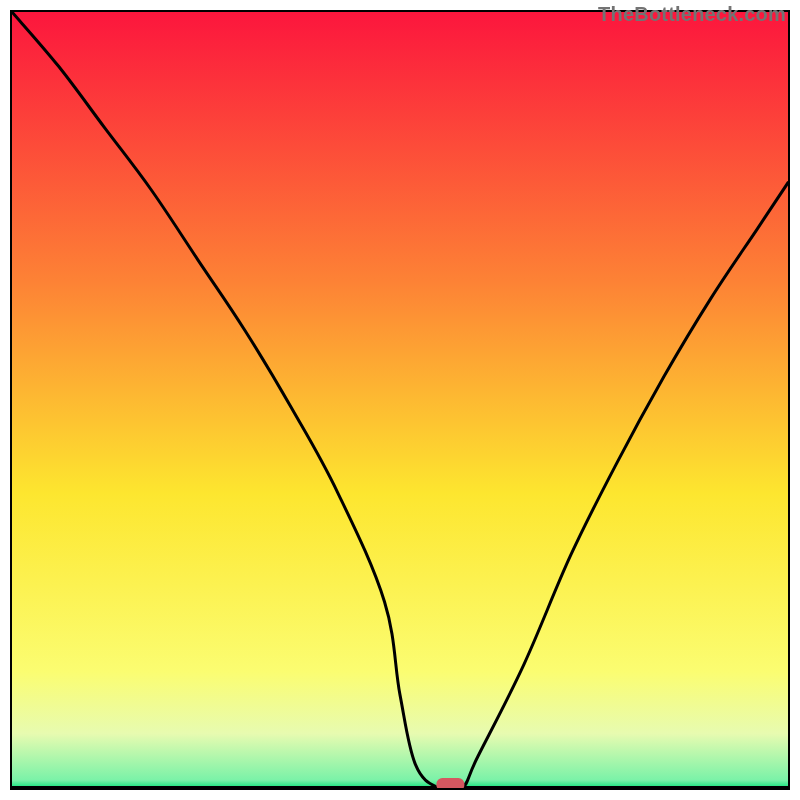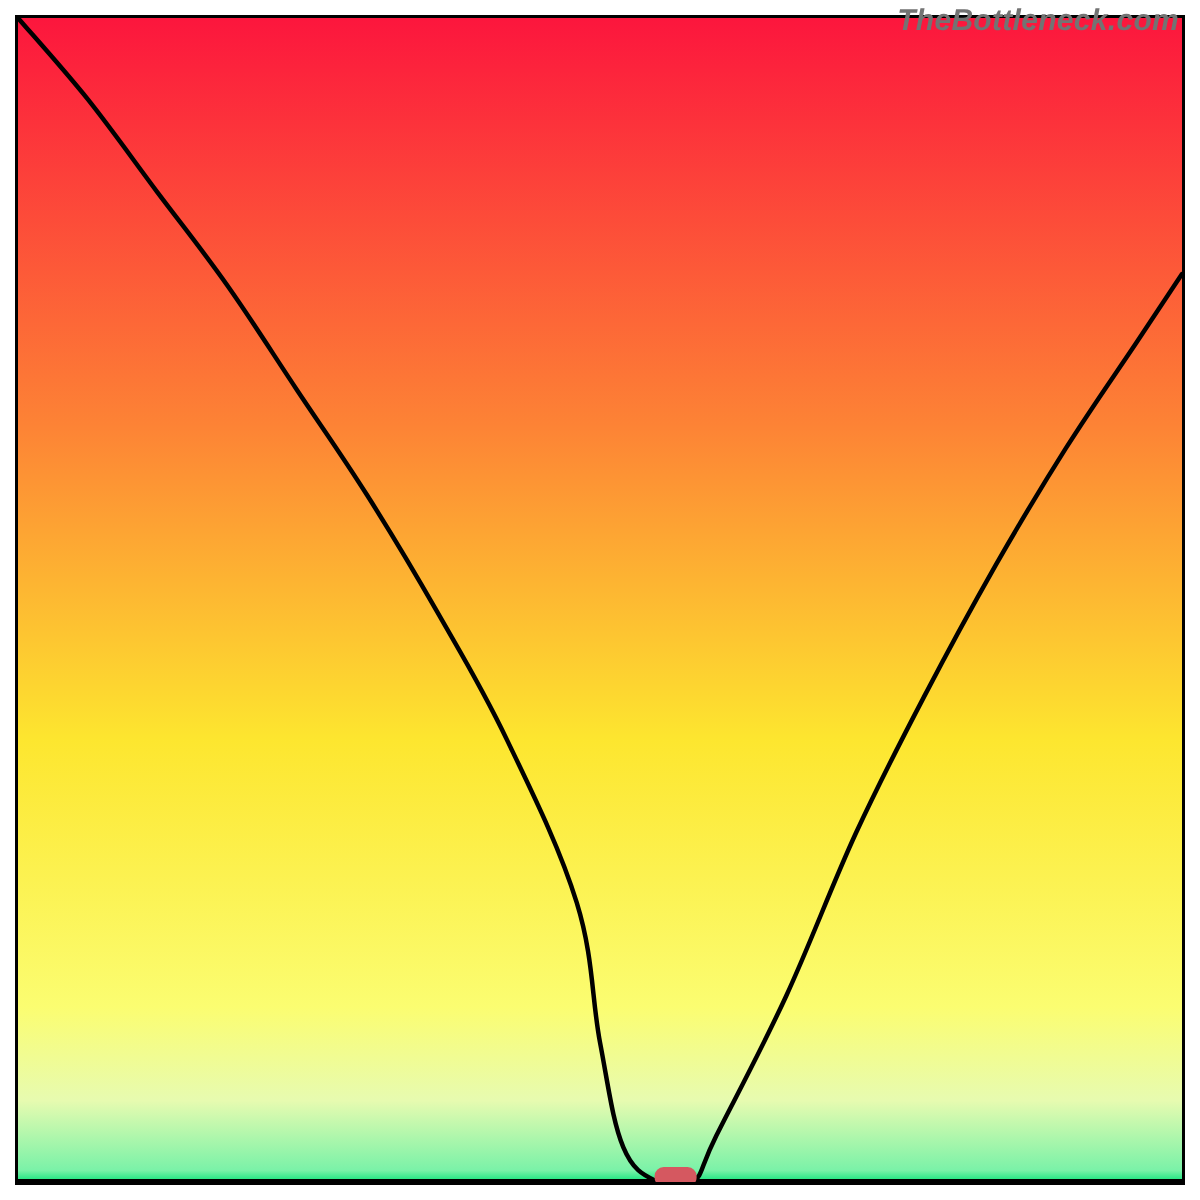--- a/index.html
+++ b/index.html
@@ -9,21 +9,20 @@
     height: 800px;
     overflow: hidden;
     background: #ffffff;
     font-family: Arial, Helvetica, sans-serif;
   }
   .outer {
     width: 800px;
     height: 772px;
     position: relative;
     background: #ffffff;
-    font-style: italic;
   }
   .plot {
     position: absolute;
     left: 10px;
     top: 10px;
     width: 780px;
     height: 780px;
     box-sizing: border-box;
     border: 2px solid #000000;
     overflow: hidden;

